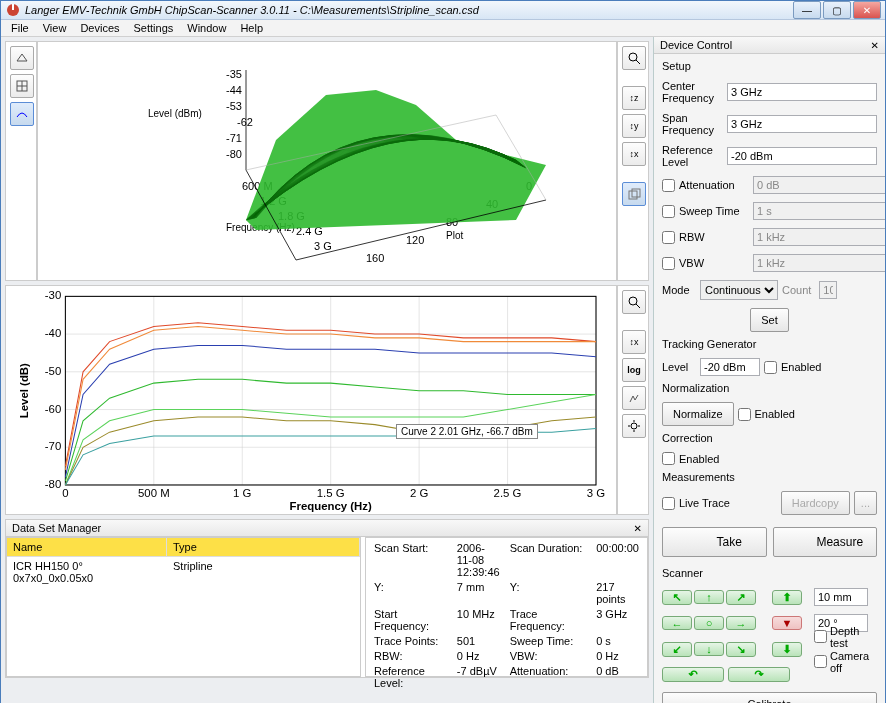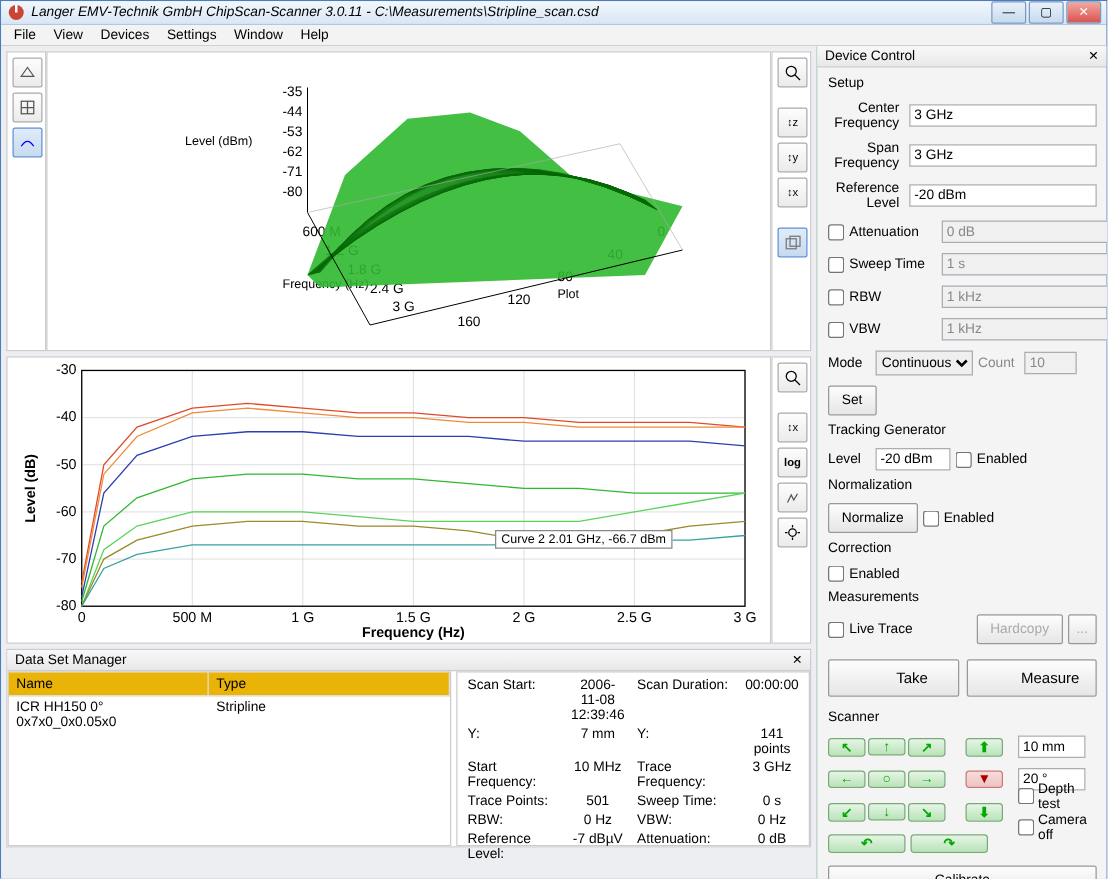--- a/index.html
+++ b/index.html
@@ -39,32 +39,32 @@
 .axis-label { position:absolute; font-size:10px; color:#000; }
 .tick { position:absolute; font-size:11px; color:#000;}
 
 
 svg.chart2d { width:100%; height:100%; }
 
 
 .ds-wrap { height:140px; display:flex; gap:4px;}
 .ds-left { flex:0 0 355px; border:1px solid #ccc; background:#fff; display:flex; flex-direction:column;}
 .ds-right { flex:1; border:1px solid #ccc; background:#fff; padding:4px 8px; display:grid; grid-template-columns: auto 1fr auto 1fr; gap:3px 10px; align-content:start;}
-.ds-table-head { display:flex; background:#eab308; border-bottom:1px solid #ddd;}
+.ds-table-head { display:flex; background:#fde047; border-bottom:1px solid #ddd;}
 .ds-table-head > div { padding:3px 6px; border-right:1px solid #ddd;}
 .ds-row { display:flex;}
 .ds-row > div { padding:3px 6px;}
 .ds-right .lbl { color:#000;}
-.ds-right .val { color:#000;text-align:center;}
+.ds-right .val { color:#000;}
 
 
 .dc { padding:6px 8px; display:flex; flex-direction:column; gap:4px; overflow:auto;}
 .dc .group-title { color:#000; margin-bottom:2px;}
 .dc .row { display:flex; align-items:center; gap:4px; margin:2px 0;}
-.dc .row label { width:94px; text-align:right; padding-right:4px;}
+.dc .row label { width:94px; text-align:left; padding-right:4px;}
 .dc input[type=text] { flex:1; height:18px; border:1px solid #abadb3; padding:0 3px; background:#fff;}
 .dc input.dis { background:#f0f0f0; color:#888;}
 .dc select { height:20px; border:1px solid #abadb3;}
 .dc .btn { height:24px; border:1px solid #999; background:linear-gradient(#fdfdfd,#e6e6e6); border-radius:2px; padding:0 10px; cursor:pointer;}
 .big-btns { display:flex; gap:6px; margin:6px 0;}
 .big-btns .btn { flex:1; height:30px; font-size:12px;padding-left:40px;}
 .pad { display:grid; grid-template-columns: repeat(3,30px) 12px 30px 8px 1fr; grid-template-rows: repeat(3,24px); gap:2px; align-items:center;}
 .arrow-btn { border:1px solid #7a7; background:linear-gradient(#e6f5e6,#b9e3b9); border-radius:3px; display:flex;align-items:center;justify-content:center; color:#0a0; font-weight:bold; cursor:pointer;}
 .arrow-btn.red { background:linear-gradient(#f7dcdc,#efc2c2); border-color:#c77; color:#a00;}
 .pad-input { height:18px; border:1px solid #abadb3; padding:0 3px; width:54px;}
@@ -127,21 +127,21 @@
                 <path d="M2 10 Q7 2 12 10" fill="none" stroke="#00f"></path>
               </svg>
             </div>
         </div>
         <div class="plot-canvas">
           <div class="plot3d-inner">
 
             <span class="tick" style="left:180px;top:18px">-35</span>
             <span class="tick" style="left:180px;top:34px">-44</span>
             <span class="tick" style="left:180px;top:50px">-53</span>
-            <span class="tick" style="left:180px;top:66px">-62</span>
+            <span class="tick" style="left:191px;top:66px">-62</span>
             <span class="tick" style="left:180px;top:82px">-71</span>
             <span class="tick" style="left:180px;top:98px">-80</span>
             <span class="axis-label" style="left:102px;top:58px">Level (dBm)</span>
 
             <span class="tick" style="left:196px;top:130px">600 M</span>
             <span class="tick" style="left:214px;top:145px">1.2 G</span>
             <span class="tick" style="left:232px;top:160px">1.8 G</span>
             <span class="tick" style="left:250px;top:175px">2.4 G</span>
             <span class="tick" style="left:268px;top:190px">3 G</span>
             <span class="axis-label" style="left:180px;top:172px">Frequency (Hz)</span>
@@ -345,21 +345,21 @@
             </div>
           </div>
           <div class="ds-right">
             <span class="lbl">Scan Start:</span>
               <span class="val">2006-11-08 12:39:46</span>
             <span class="lbl">Scan Duration:</span>
               <span class="val">00:00:00</span>
             <span class="lbl">Y:</span>
               <span class="val">7 mm</span>
             <span class="lbl">Y:</span>
-              <span class="val">141 points</span>
+              <span class="val">217 points</span>
             <span class="lbl">Start Frequency:</span>
               <span class="val">10 MHz</span>
             <span class="lbl">Trace Frequency:</span>
               <span class="val">3 GHz</span>
             <span class="lbl">Trace Points:</span>
               <span class="val">501</span>
             <span class="lbl">Sweep Time:</span>
               <span class="val">0 s</span>
             <span class="lbl">RBW:</span>
               <span class="val">0 Hz</span>
@@ -411,23 +411,23 @@
           </div>
         <div class="row">
             <input type="checkbox" style="">
             <label style="width:auto;text-align:left;flex:0 0 70px">VBW</label>
             <input class="dis" type="text" value="1 kHz" style="">
           </div>
         <div class="row">
           <label style="width:34px;text-align:left">Mode</label>
           <select><option>Continuous</option></select>
           <label style="width:auto;color:#888">Count</label>
-          <input class="dis" style="width: 42px; flex: 0 1 0%;" type="text" value="10">
-        </div>
-        <div class="row" style="justify-content:flex-start">
+          <input class="dis" style="width: 18px; flex: 0 1 0%;" type="text" value="10">
+        </div>
+        <div class="row" style="justify-content:center">
             <button class="btn">Set</button>
           </div>
 
         <div class="group-title">Tracking Generator</div>
         <div class="row">
             <label style="width:34px;text-align:left">Level</label>
             <input type="text" style="width: 60px; flex: 0 1 0%;" value="-20 dBm">
             <input type="checkbox" style="">
             <span>Enabled</span>
           </div>

